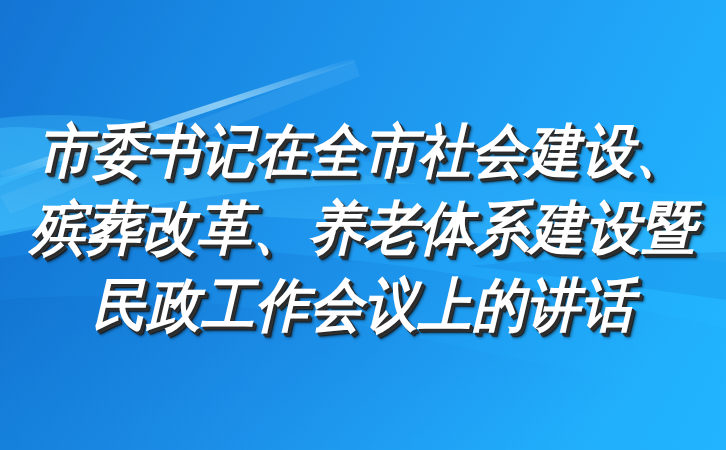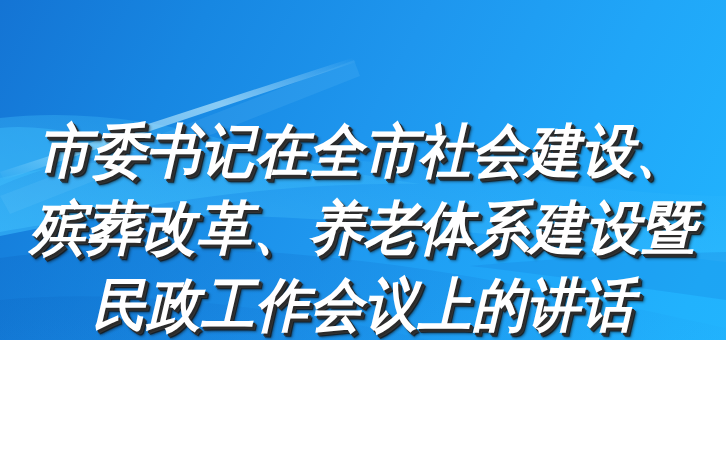--- a/index.html
+++ b/index.html
@@ -9,21 +9,21 @@
     background: #ffffff;
   }
   body {
     font-family: "DejaVu Sans", "Liberation Sans", sans-serif;
   }
 
   
   #poster {
     position: relative;
     width: 726px;
-    height: 340px;
+    height: 450px;
     overflow: hidden;
     background: #1d9bf0;
   }
 
   
   .bg-layer {
     position: absolute;
     left: 0;
     top: 0;
     width: 726px;

